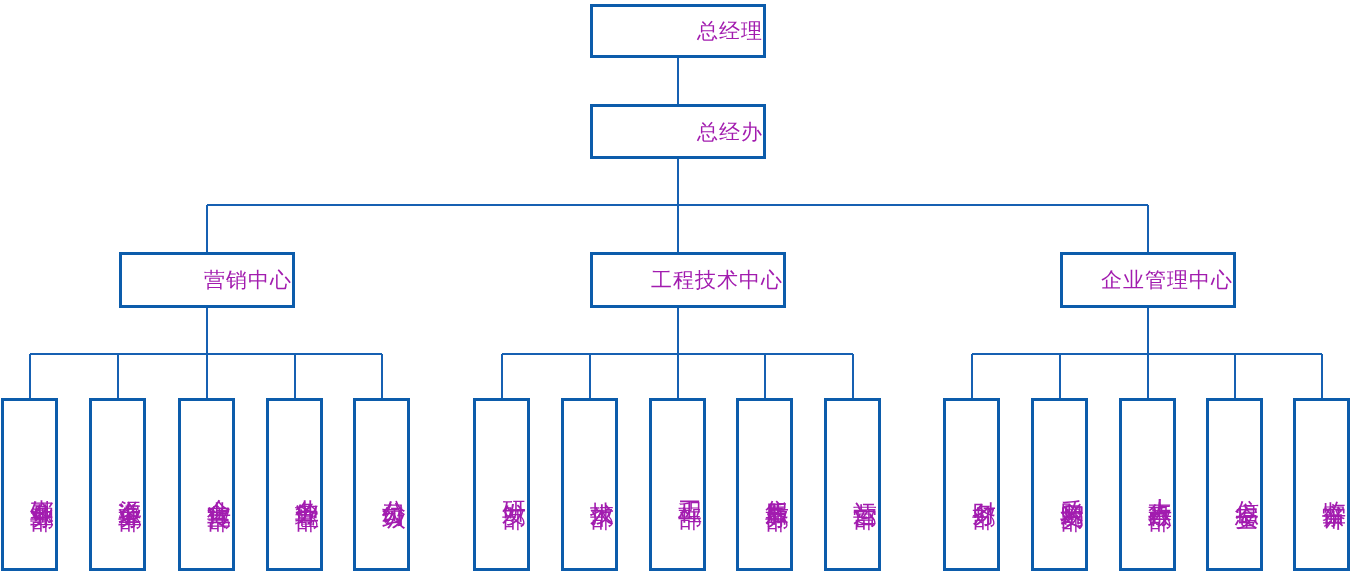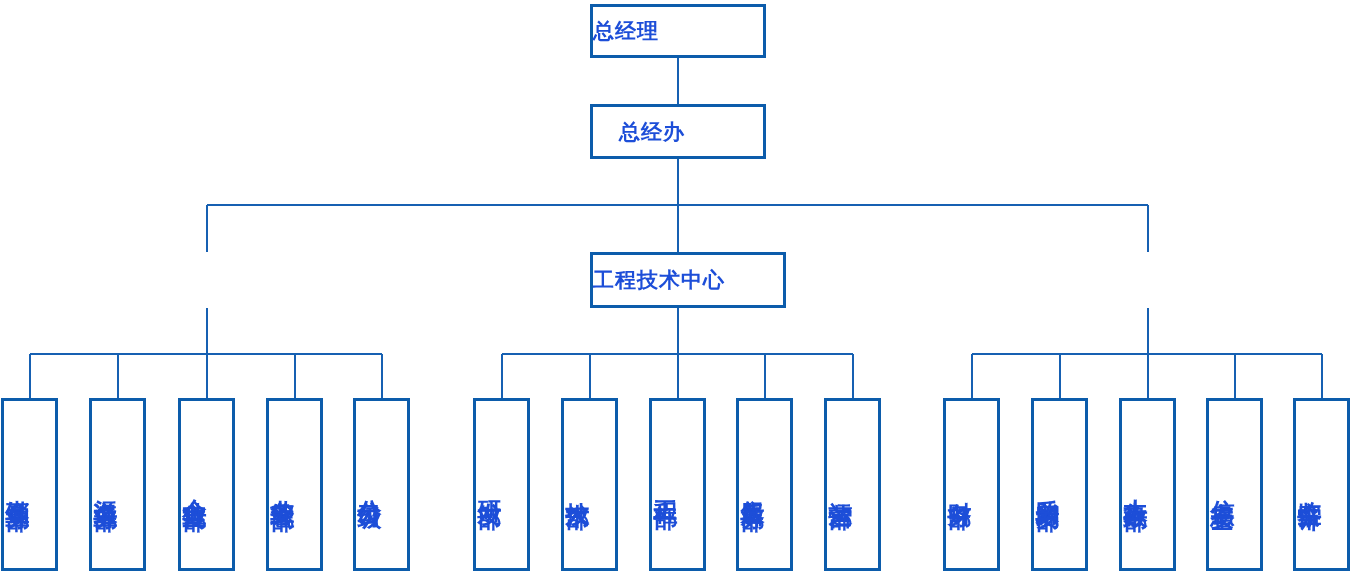--- a/index.html
+++ b/index.html
@@ -22,23 +22,23 @@
     width: 1351px;
     height: 575px;
   }
   .node {
     position: absolute;
     box-sizing: border-box;
     border: 3px solid #0c5cab;
     background: #ffffff;
     display: flex;
     align-items: center;
-    justify-content: flex-start;
-    color: #1d4ed8;
-    font-weight: bold;
+    justify-content: flex-end;
+    color: #a21caf;
+    font-weight: normal;
   }
   .hnode {
     font-size: 21px;
     letter-spacing: 1px;
   }
   .vnode {
     font-size: 24px;
   }
   .vnode span {
     writing-mode: vertical-rl;
@@ -90,22 +90,28 @@
   </svg>
 
   <div class="node hnode n-root">
     <span>总经理</span>
   </div>
 
   <div class="node hnode n-office">
     <span>总经办</span>
   </div>
 
+  <div class="node hnode n-c0">
+    <span>营销中心</span>
+  </div>
   <div class="node hnode n-c1">
     <span>工程技术中心</span>
+  </div>
+  <div class="node hnode n-c2">
+    <span>企业管理中心</span>
   </div>
 
   <div class="node vnode leaf n-d00">
     <span>直销业务部</span>
   </div>
   <div class="node vnode leaf n-d01">
     <span>渠道业务部</span>
   </div>
   <div class="node vnode leaf n-d02">
     <span>企业宣传部</span>

